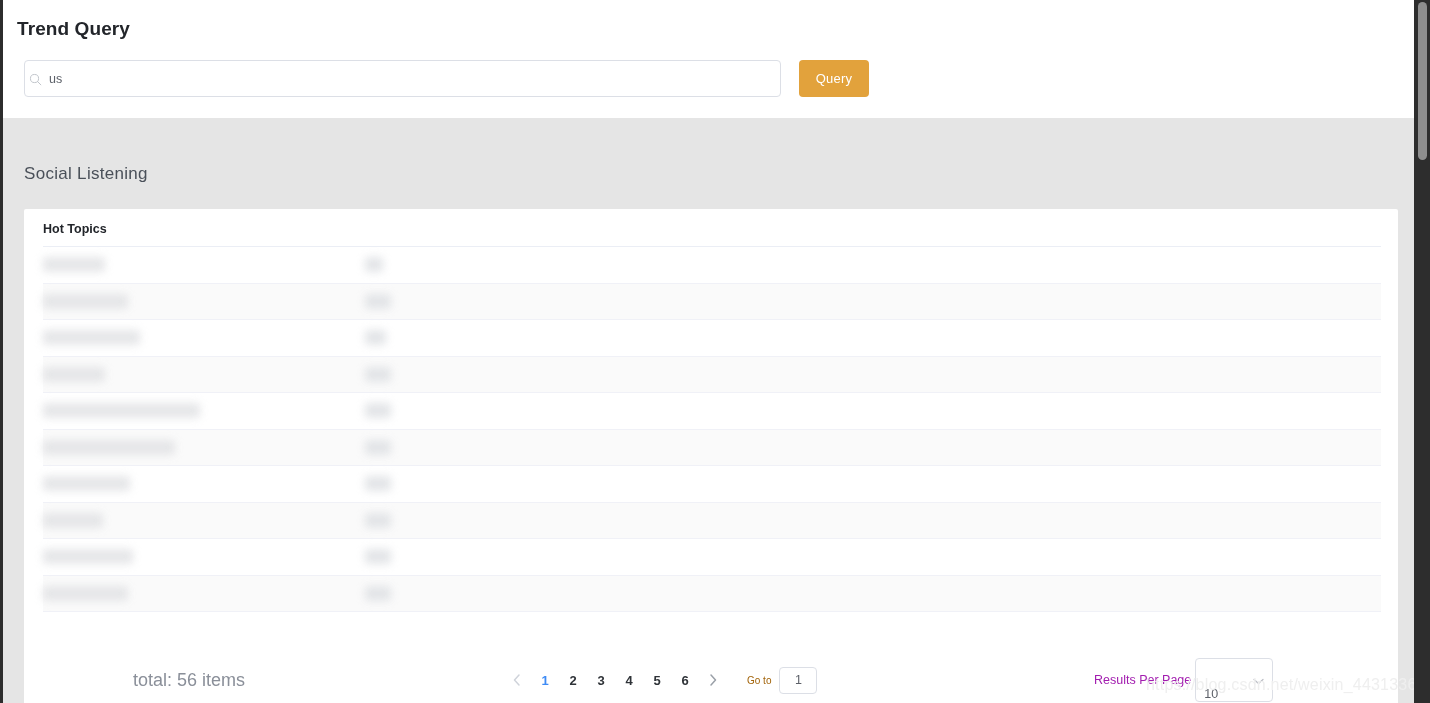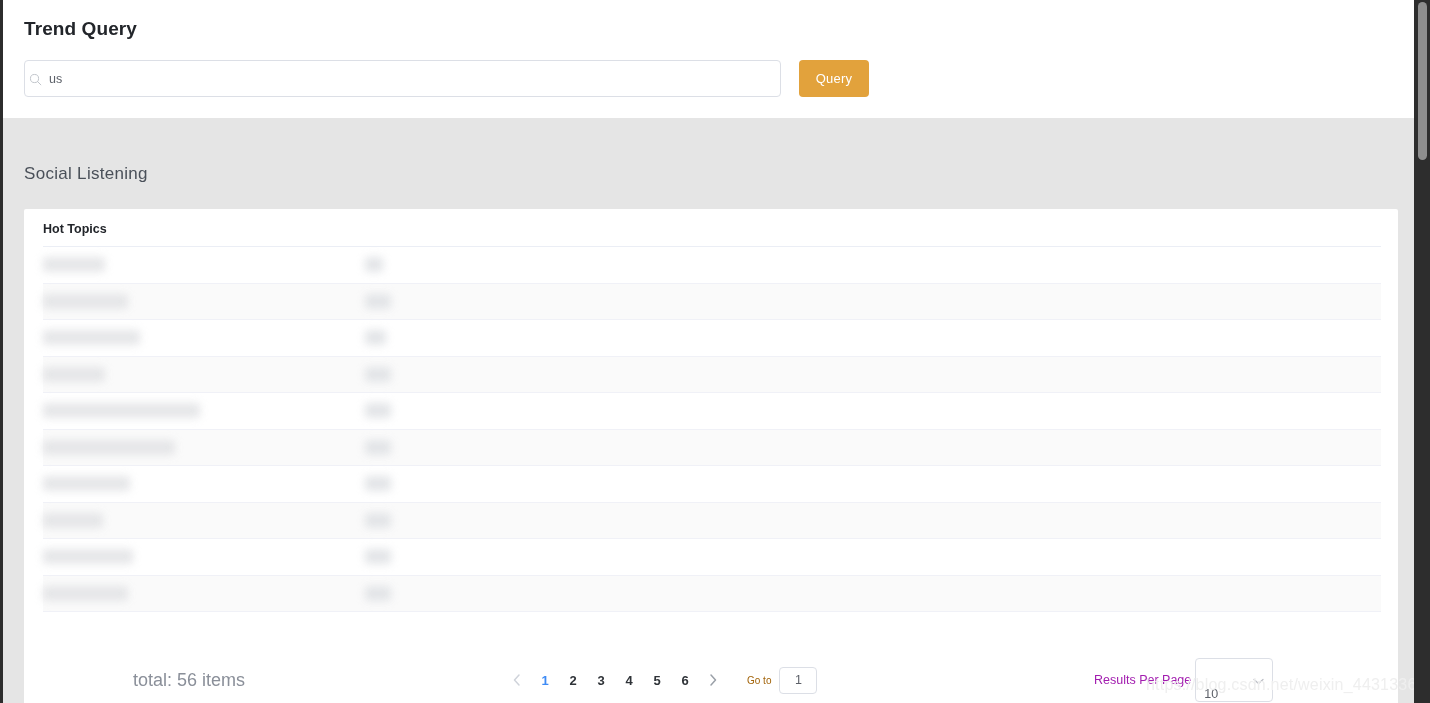--- a/index.html
+++ b/index.html
@@ -33,21 +33,21 @@
   .header {
     position: absolute;
     left: 3px; top: 0;
     width: 1411px;
     height: 118px;
     background: #ffffff;
   }
 
   .page-title {
     position: absolute;
-    left: 21px; top: 18px;
+    left: 14px; top: 18px;
     font-size: 19px;
     font-weight: bold;
     color: #22252a;
     letter-spacing: .1px;
   }
 
   .search-row {
     position: absolute;
     left: 21px; top: 60px;
     display: flex;

